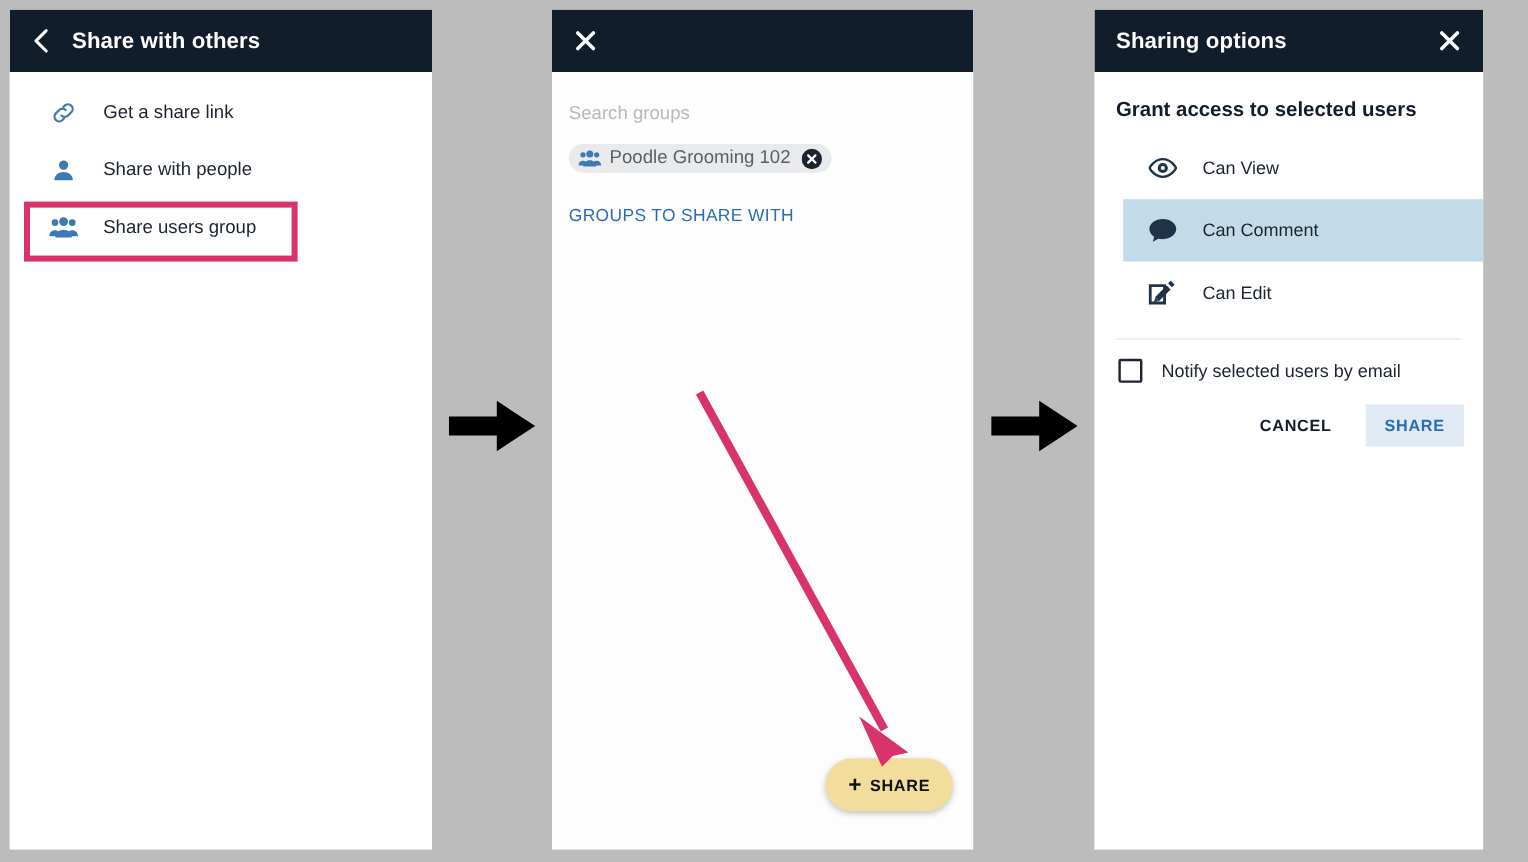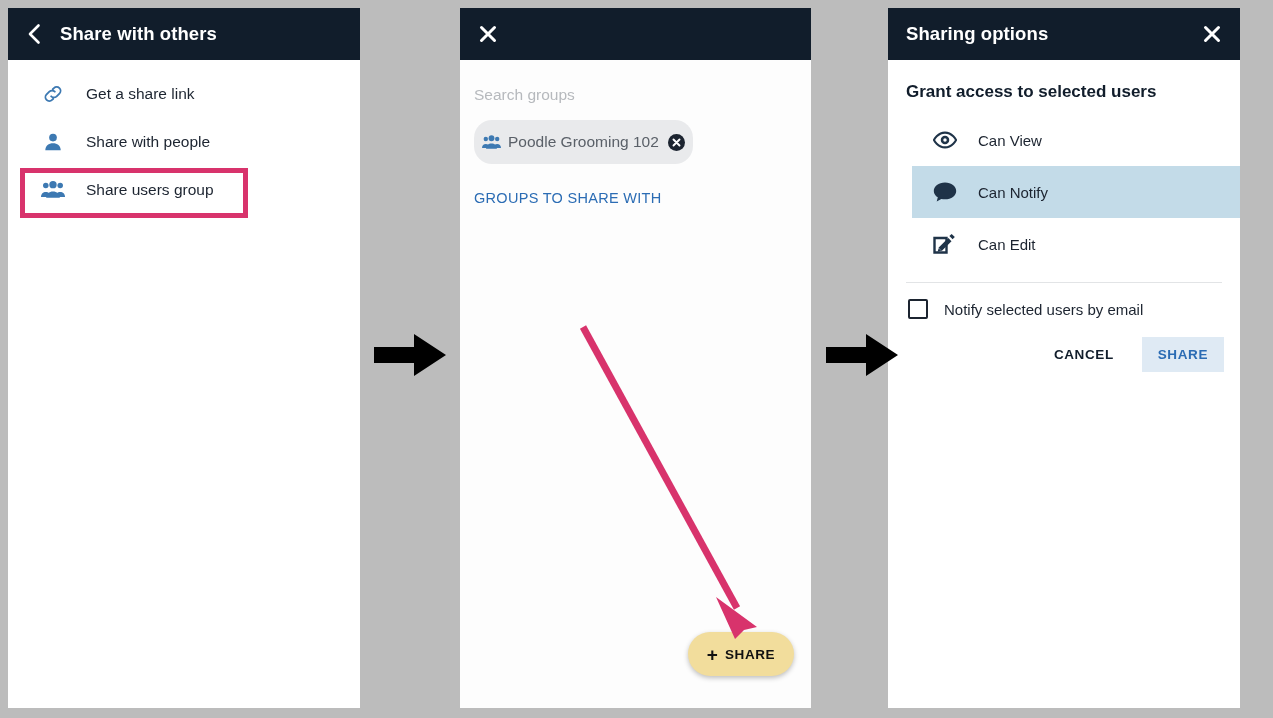--- a/index.html
+++ b/index.html
@@ -19,21 +19,21 @@
   
   .panel {
     position: absolute;
     top: 8px;
     height: 700px;
     background: #ffffff;
     overflow: hidden;
   }
   #panel-left   { left: 8px;   width: 352px; }
   #panel-middle { left: 460px; width: 351px; background: #fdfdfd; }
-  #panel-right  { left: 888px; width: 352px; }
+  #panel-right  { left: 912px; width: 324px; }
 
   .panel-header {
     height: 52px;
     background: #111d2b;
     display: flex;
     align-items: center;
     padding: 0 18px;
     flex-shrink: 0;
   }
   .panel-header.with-close { justify-content: space-between; }
@@ -102,21 +102,21 @@
     color: #b6b9bd;
     cursor: text;
   }
 
   .chip {
     display: inline-flex;
     align-items: center;
     margin: 16px 0 0 14px;
     background: #e9eaec;
     border-radius: 18px;
-    height: 44px;
+    height: 24px;
     padding: 0 8px 0 8px;
     cursor: default;
   }
   .chip .chip-icon { display: flex; align-items: center; margin-right: 7px; }
   .chip .chip-label {
     font-size: 15.5px;
     color: #5a6068;
     margin-right: 9px;
     white-space: nowrap;
   }
@@ -390,21 +390,21 @@
         <span class="perm-label">Can View</span>
       </div>
 
       <div class="perm-row selected">
         <span class="perm-icon">
           <svg width="24" height="22" viewBox="0 0 24 22" aria-hidden="true">
             <path d="M12 1.5 C5.6 1.5 0.8 5.4 0.8 9.9 c0 2.6 1.6 4.9 4 6.4 l-1.1 4.2 l4.6 -2.6
                      c1.2 0.3 2.4 0.4 3.7 0.4 c6.4 0 11.2 -3.9 11.2 -8.4 S18.4 1.5 12 1.5 z" fill="#1f3348"></path>
           </svg>
         </span>
-        <span class="perm-label">Can Notify</span>
+        <span class="perm-label">Can Comment</span>
       </div>
 
       <div class="perm-row">
         <span class="perm-icon">
           <svg width="24" height="23" viewBox="0 0 24 23" aria-hidden="true">
             <path d="M1.5 5 h12 v14.5 h-12 z" fill="none" stroke="#1f3348" stroke-width="2.4"></path>
             <path d="M5.5 14.8 l9.8 -9.8 l3.2 3.2 l-9.8 9.8 z" fill="#1f3348"></path>
             <path d="M16.4 3.1 l2.2 -2.2 l3.2 3.2 l-2.2 2.2 z" fill="#1f3348"></path>
             <path d="M4.6 18.8 l1.1 -3.6 l2.6 2.6 z" fill="#1f3348"></path>
           </svg>

